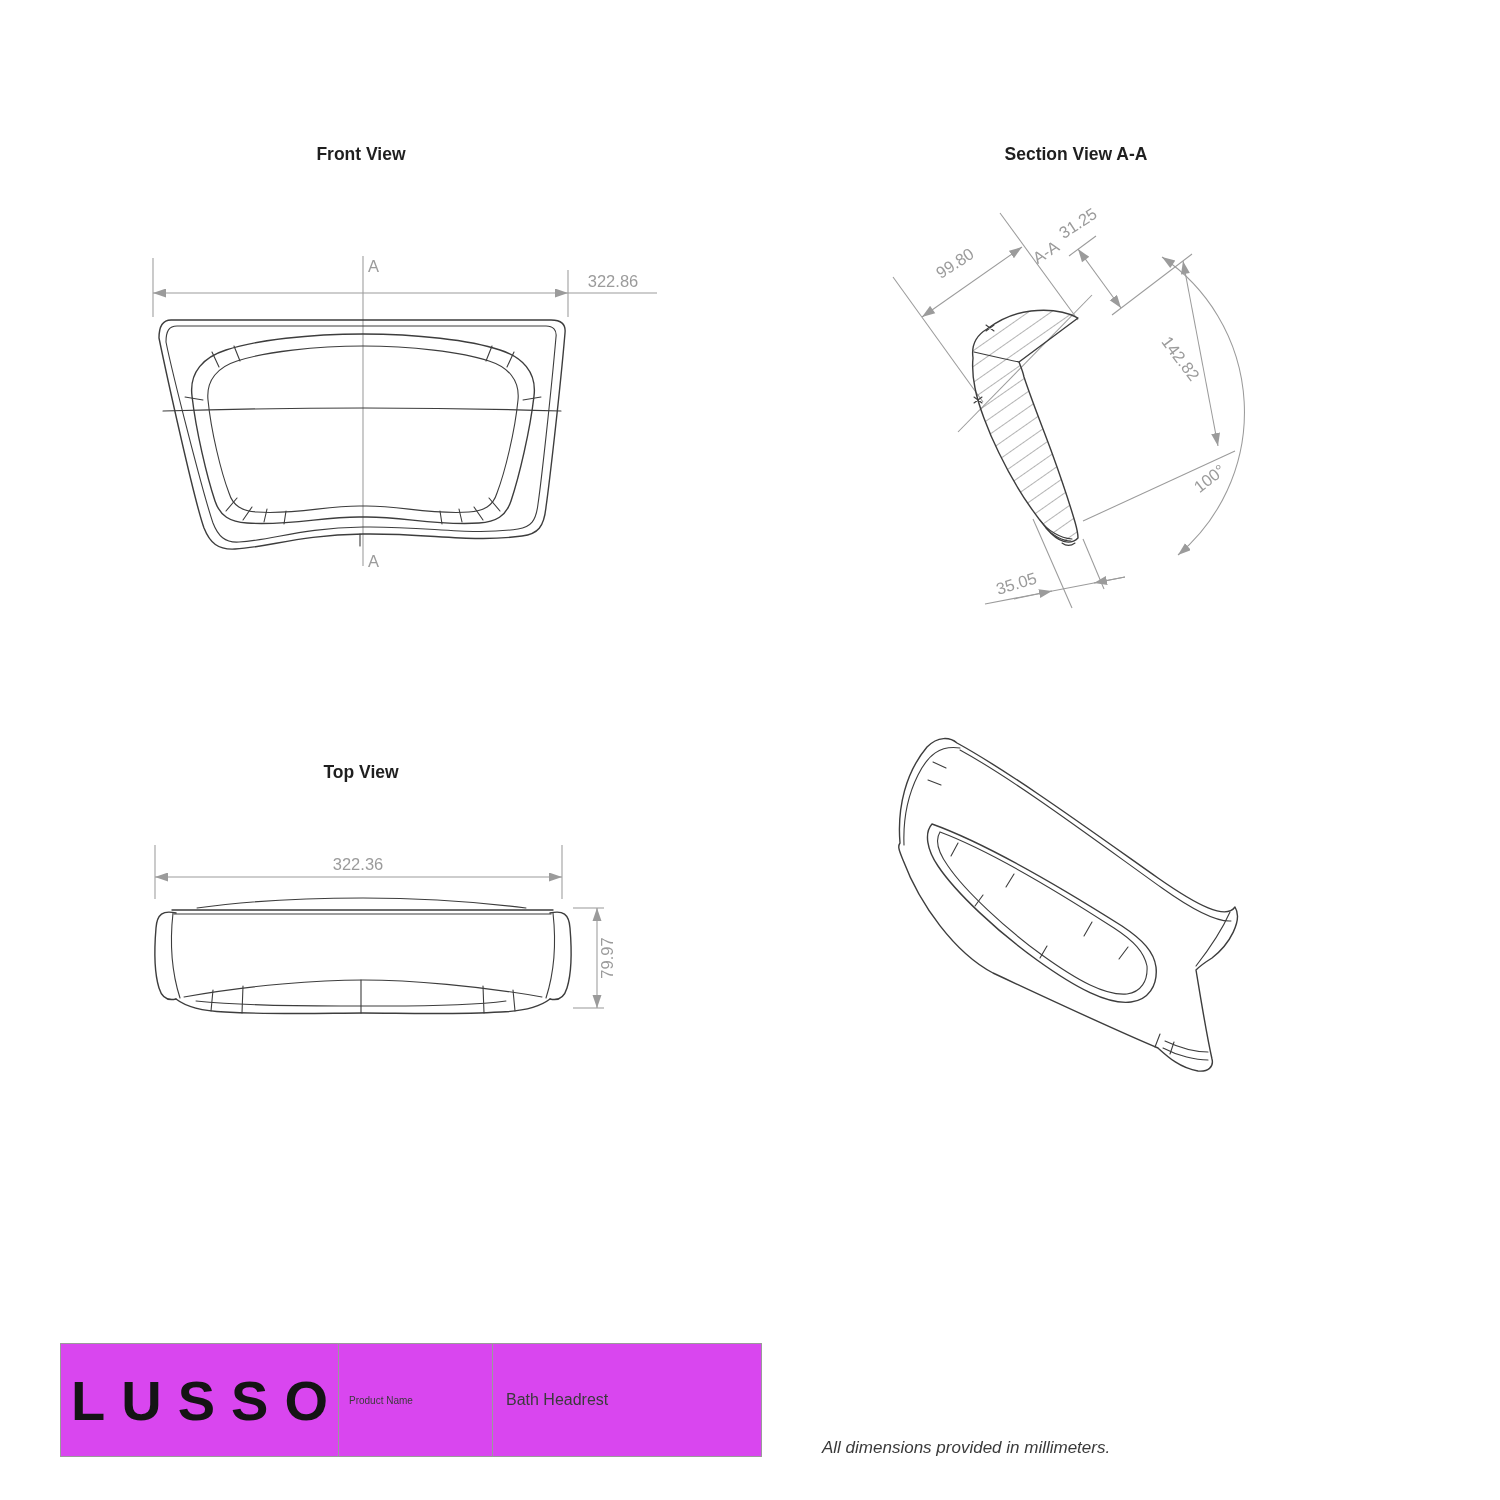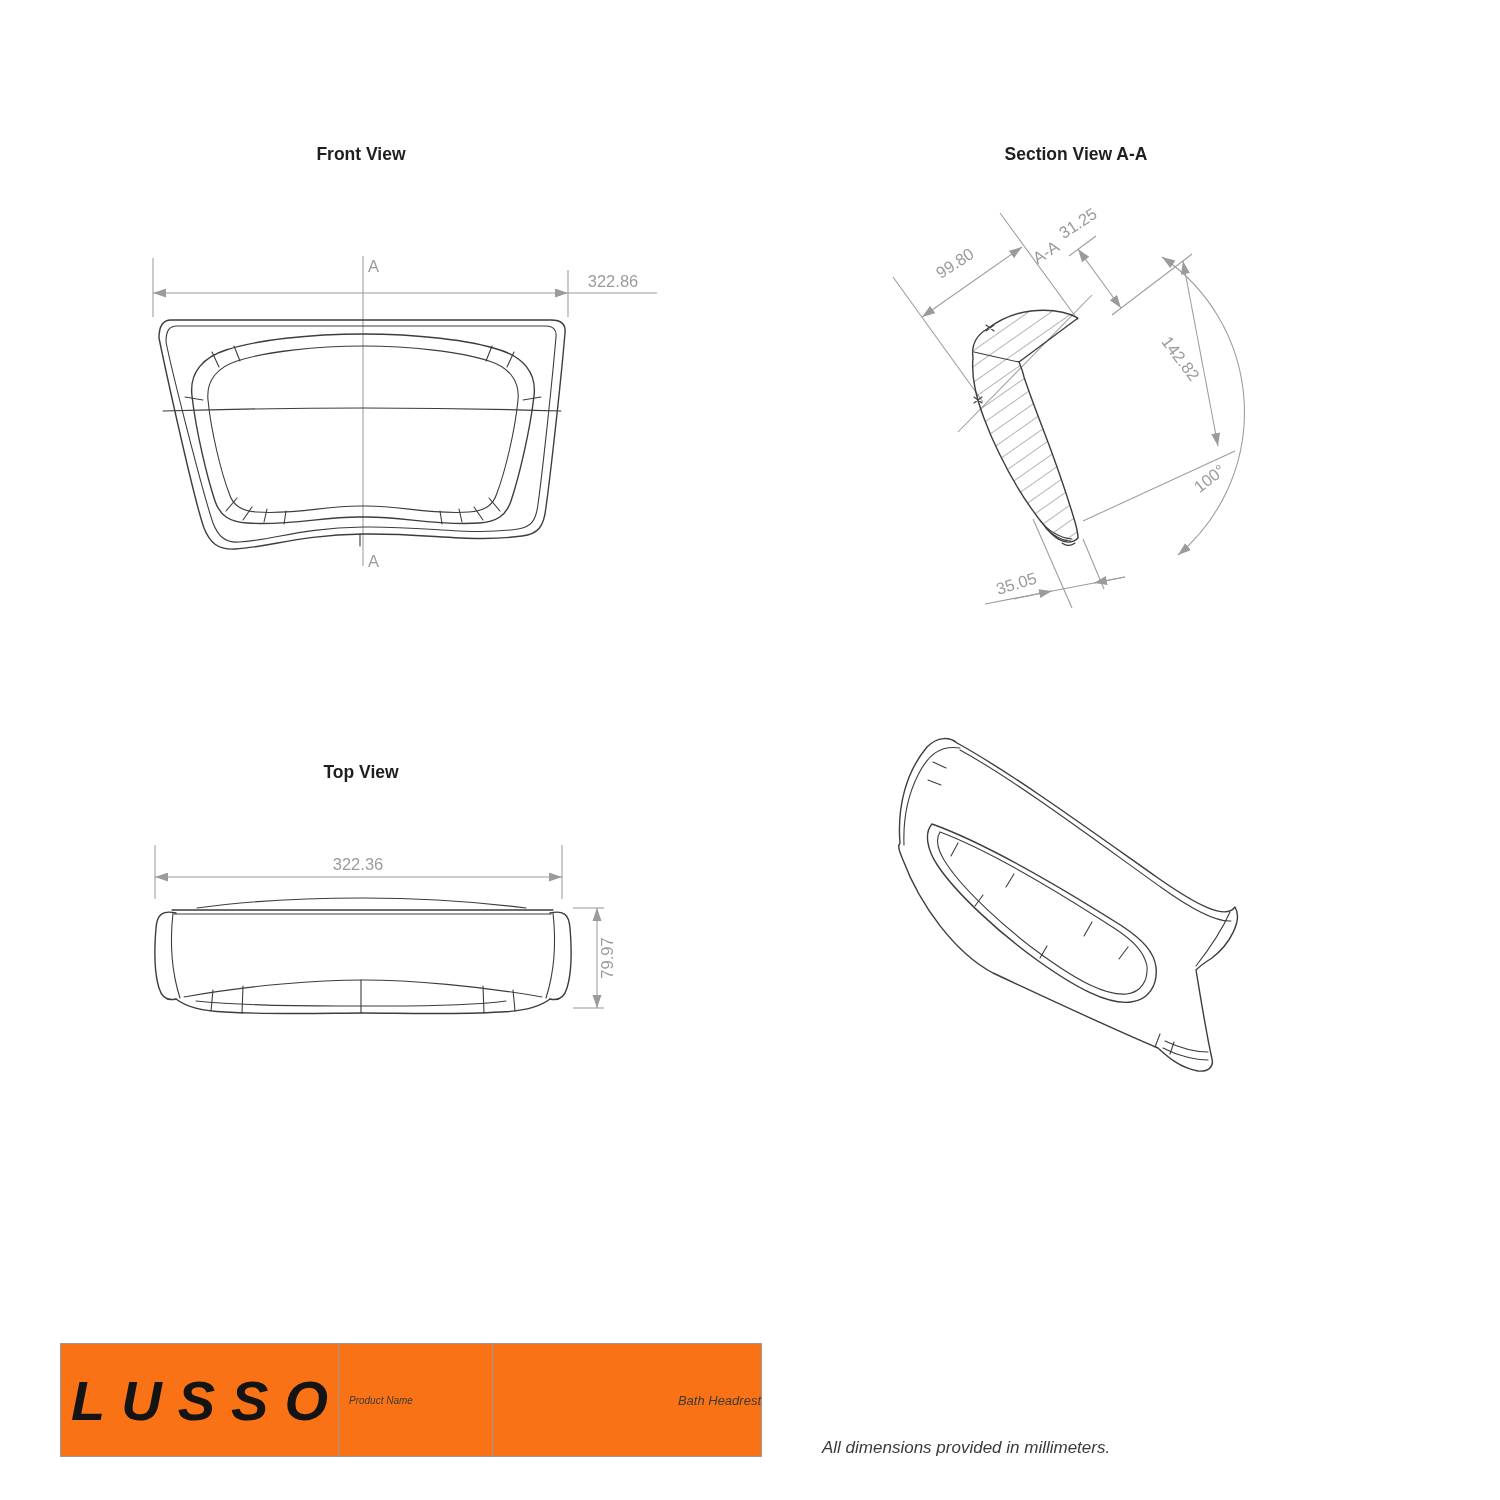--- a/index.html
+++ b/index.html
@@ -3,25 +3,25 @@
 <meta charset="utf-8">
 <style>
   html,body{margin:0;padding:0;background:#ffffff;}
   body{width:1500px;height:1500px;position:relative;font-family:"Liberation Sans",sans-serif;}
   #sheet{position:absolute;left:0;top:0;width:1500px;height:1500px;}
   svg .ol{stroke:#3d3d3d;stroke-width:1.4;fill:none;stroke-linejoin:round;stroke-linecap:round;}
   svg .olt{stroke:#3d3d3d;stroke-width:1.1;fill:none;stroke-linecap:round;}
   svg .dl{stroke:#9b9b9b;stroke-width:1.05;fill:none;}
   svg .dt{font-family:"Liberation Sans",sans-serif;font-size:16.5px;fill:#9b9b9b;}
   svg .vt{font-family:"Liberation Sans",sans-serif;font-size:17.5px;font-weight:600;fill:#1f1f1f;}
-  .titleblock{position:absolute;left:60px;top:1343px;width:702px;height:114px;border:1.5px solid #9a9a9a;box-sizing:border-box;display:flex;background:#f97316;font-style:italic;}
+  .titleblock{position:absolute;left:60px;top:1343px;width:702px;height:114px;border:1.5px solid #9a9a9a;box-sizing:border-box;display:flex;background:#d946ef;}
   .cell-logo{width:278px;border-right:1.5px solid #9a9a9a;box-sizing:border-box;display:flex;align-items:center;justify-content:center;}
   .logo-text{font-size:56px;font-weight:600;letter-spacing:16px;padding-left:16px;color:#141414;white-space:nowrap;}
   .cell-label{width:154px;border-right:1.5px solid #9a9a9a;box-sizing:border-box;display:flex;align-items:center;padding-left:10px;font-size:10px;color:#3a3a3a;}
-  .cell-value{flex:1;display:flex;align-items:center;padding-left:13px;font-size:13px;color:#3a3a3a;justify-content:flex-end;}
+  .cell-value{flex:1;display:flex;align-items:center;padding-left:13px;font-size:16px;color:#3a3a3a;}
   .footnote{position:absolute;left:822px;top:1438px;font-size:17px;font-style:italic;color:#3a3a3a;}
 </style>
 </head>
 <body>
 
 <svg id="sheet" viewBox="0 0 1500 1500" xmlns="http://www.w3.org/2000/svg">
   <defs>
     <marker id="ae" orient="auto" markerUnits="userSpaceOnUse" markerWidth="14" markerHeight="10" refX="13" refY="4.5">
       <path d="M0,0 L13,4.5 L0,9 Z" fill="#9b9b9b"></path>
     </marker>

